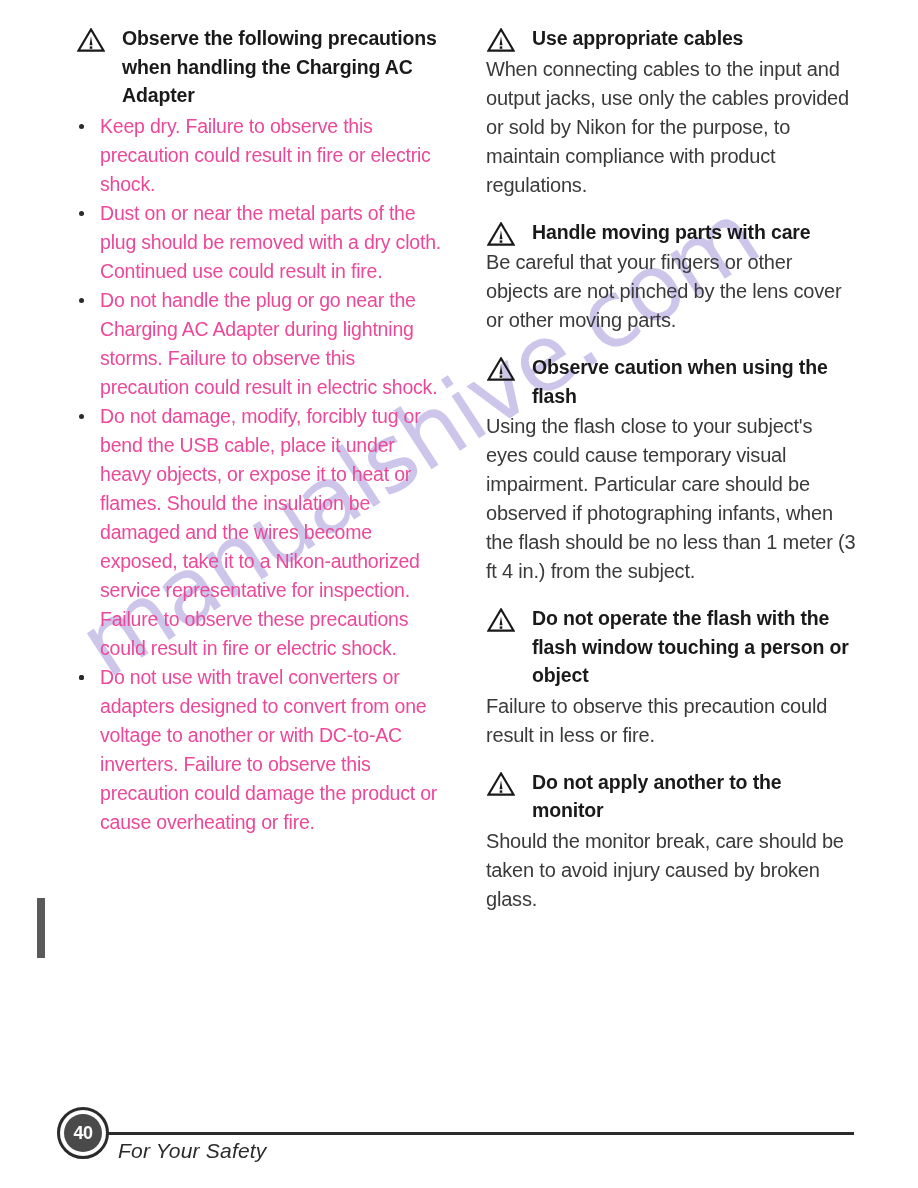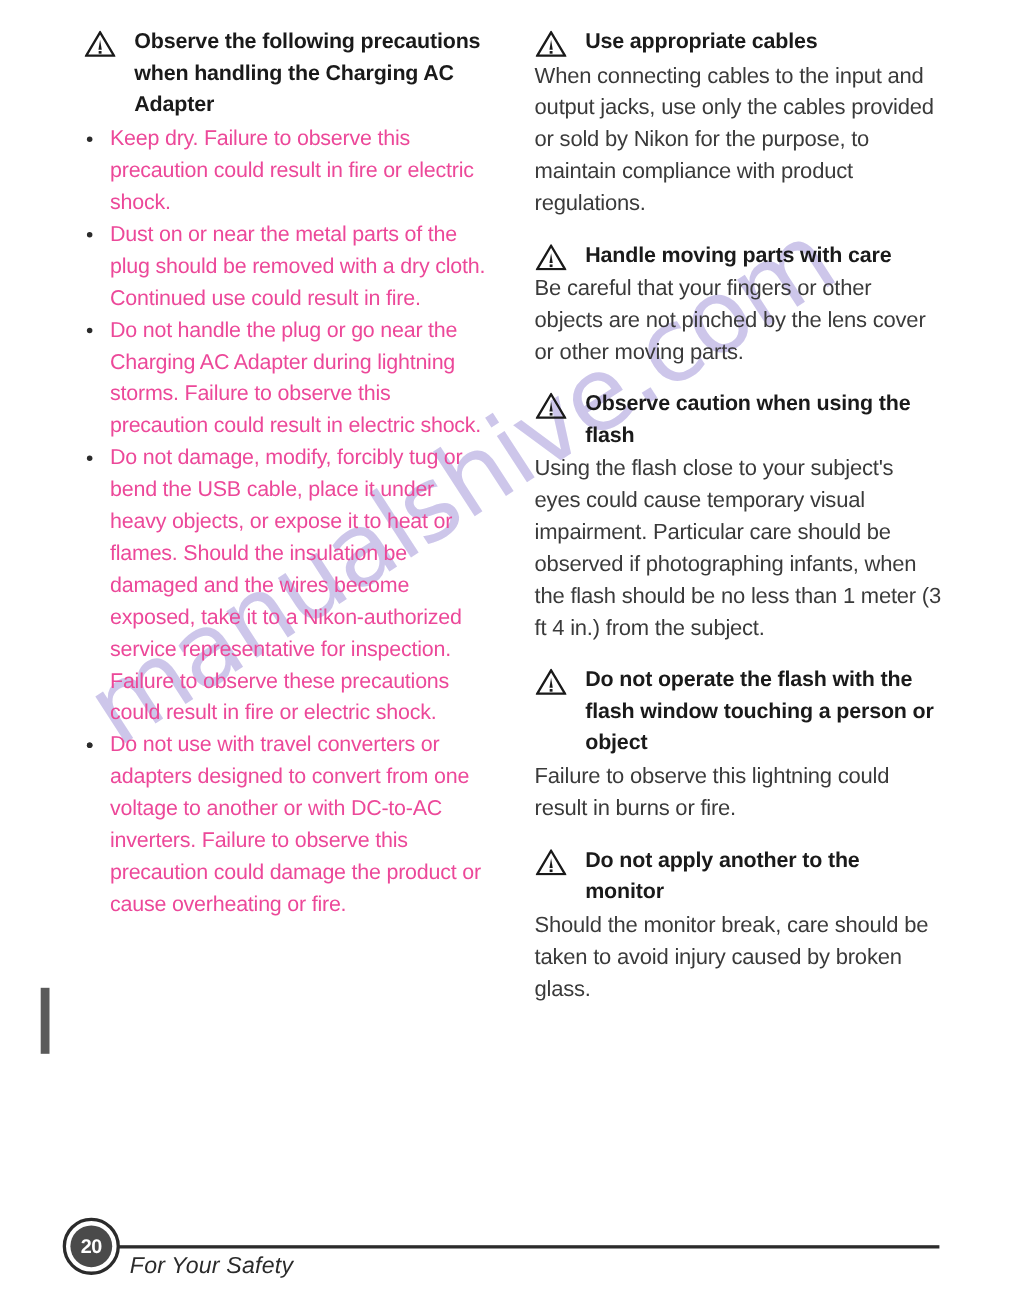--- a/index.html
+++ b/index.html
@@ -263,39 +263,39 @@
     <div class="heading">
       <span class="tri">
         <svg viewBox="0 0 28 24" width="28" height="24" aria-hidden="true">
           <path d="M14 1.4 L26.6 22.6 L1.4 22.6 Z" fill="none" stroke="#1a1a1a" stroke-width="2.1" stroke-linejoin="miter"></path>
           <path d="M14 8.2 L15.5 17.2 L12.5 17.2 Z" fill="#1a1a1a"></path>
           <rect x="12.7" y="18.4" width="2.6" height="2.4" fill="#1a1a1a"></rect>
         </svg>
       </span>
       <span>Do not operate the flash with the flash window touching a person or object</span>
     </div>
-    <p class="body-par">Failure to observe this lightning could result in burns or fire.</p>
+    <p class="body-par">Failure to observe this precaution could result in less or fire.</p>
     <div class="gap-md"></div>
 
     <div class="heading">
       <span class="tri">
         <svg viewBox="0 0 28 24" width="28" height="24" aria-hidden="true">
           <path d="M14 1.4 L26.6 22.6 L1.4 22.6 Z" fill="none" stroke="#1a1a1a" stroke-width="2.1" stroke-linejoin="miter"></path>
           <path d="M14 8.2 L15.5 17.2 L12.5 17.2 Z" fill="#1a1a1a"></path>
           <rect x="12.7" y="18.4" width="2.6" height="2.4" fill="#1a1a1a"></rect>
         </svg>
       </span>
       <span>Do not apply another to the monitor</span>
     </div>
     <p class="body-par">Should the monitor break, care should be taken to avoid injury caused by broken glass.</p>
   </div>
 
   <div id="edge-tab"></div>
 
   <div id="footer-rule"></div>
 
   <div id="page-badge">
-    <div class="inner">20</div>
+    <div class="inner">40</div>
   </div>
 
   <div id="footer-label">For Your Safety</div>
 
 </div>
 
 </body></html>

